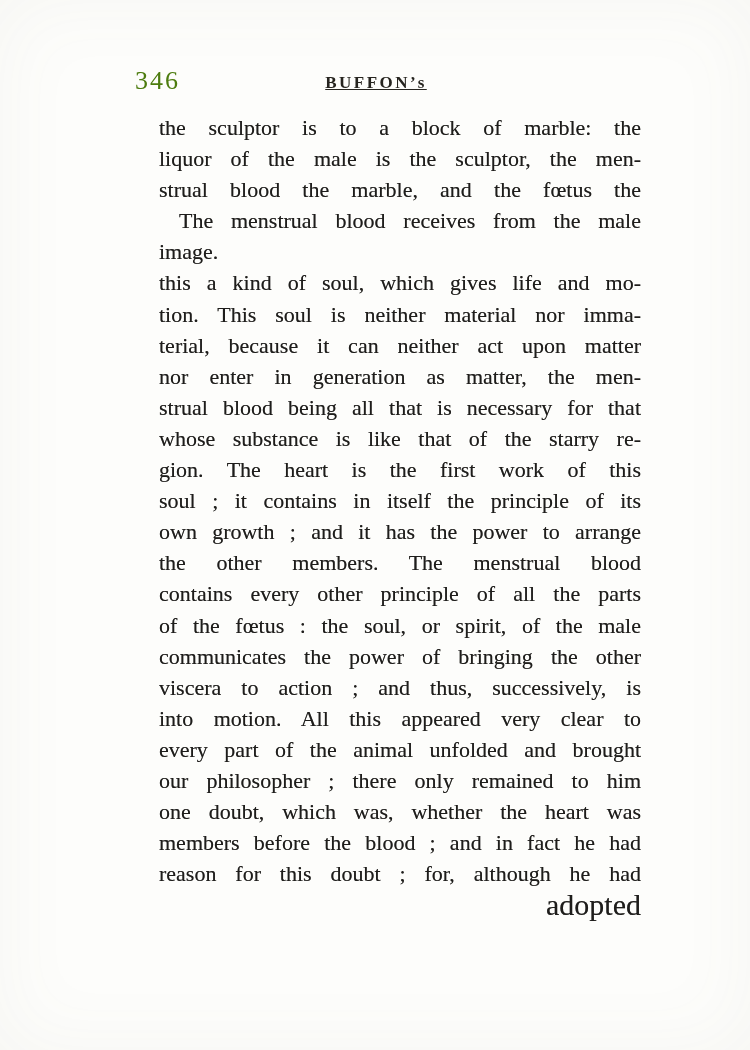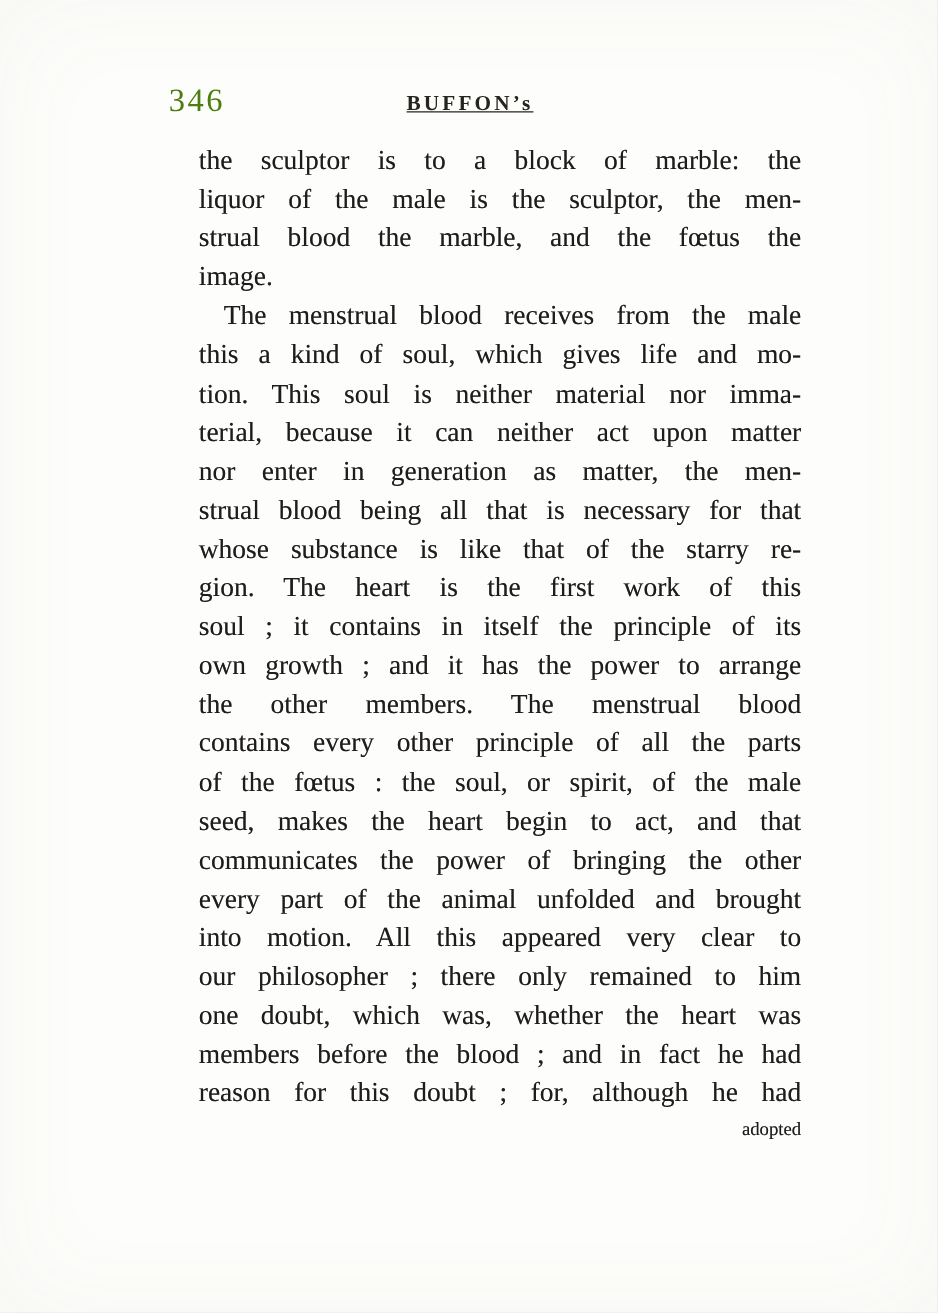--- a/index.html
+++ b/index.html
@@ -60,58 +60,58 @@
     text-shadow: 0 0 0.4px rgba(30,28,25,0.55);
   }
   .line.left {
     text-align: left;
     text-align-last: left;
   }
   .line.indent {
     text-indent: 20px;
   }
   .catchword {
-    font-size: 15px;
+    font-size: 30px;
     line-height: 31.1px;
     text-align: right;
     text-shadow: 0 0 0.4px rgba(30,28,25,0.55);
   }
 </style>
 </head>
 <body>
 
 <div class="scan-page">
   <div class="page-header">
     <span class="page-number">346</span>
     <span class="running-title">BUFFON’s</span>
   </div>
 
   <div class="text-block">
     <div id="lines-host">
         <div class="line">the sculptor is to a block of marble: the</div>
         <div class="line">liquor of the male is the sculptor, the men-</div>
         <div class="line">strual blood the marble, and the fœtus the</div>
+        <div class="line indent">The menstrual blood receives from the male</div>
         <div class="line left">image.</div>
-        <div class="line indent">The menstrual blood receives from the male</div>
         <div class="line">this a kind of soul, which gives life and mo-</div>
         <div class="line">tion.  This soul is neither material nor imma-</div>
         <div class="line">terial, because it can neither act upon matter</div>
         <div class="line">nor enter in generation as matter, the men-</div>
         <div class="line">strual blood being all that is necessary for that</div>
         <div class="line">whose substance is like that of the starry re-</div>
         <div class="line">gion.  The heart is the first work of this</div>
         <div class="line">soul ; it contains in itself the principle of its</div>
         <div class="line">own growth ; and it has the power to arrange</div>
         <div class="line">the other members.  The menstrual blood</div>
         <div class="line">contains every other principle of all the parts</div>
         <div class="line">of the fœtus : the soul, or spirit, of the male</div>
-        <div class="line">seed, makes the heart begin to act, and that</div>
         <div class="line">communicates the power of bringing the other</div>
+        <div class="line">viscera to action ; and thus, successively, is</div>
+        <div class="line">into motion.  All this appeared very clear to</div>
         <div class="line">every part of the animal unfolded and brought</div>
-        <div class="line">into motion.  All this appeared very clear to</div>
         <div class="line">our philosopher ; there only remained to him</div>
         <div class="line">one doubt, which was, whether the heart was</div>
         <div class="line">members before the blood ; and in fact he had</div>
         <div class="line">reason for this doubt ; for, although he had</div>
       </div>
     <div class="catchword">adopted</div>
   </div>
 </div>
 
 </body></html>

